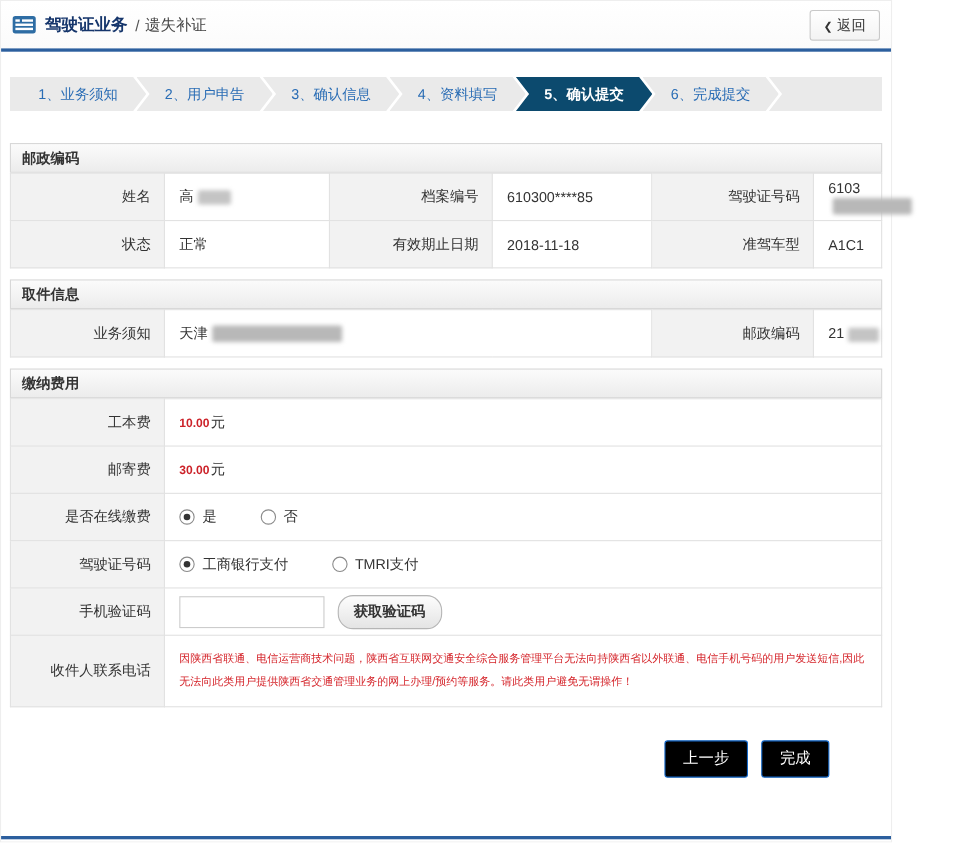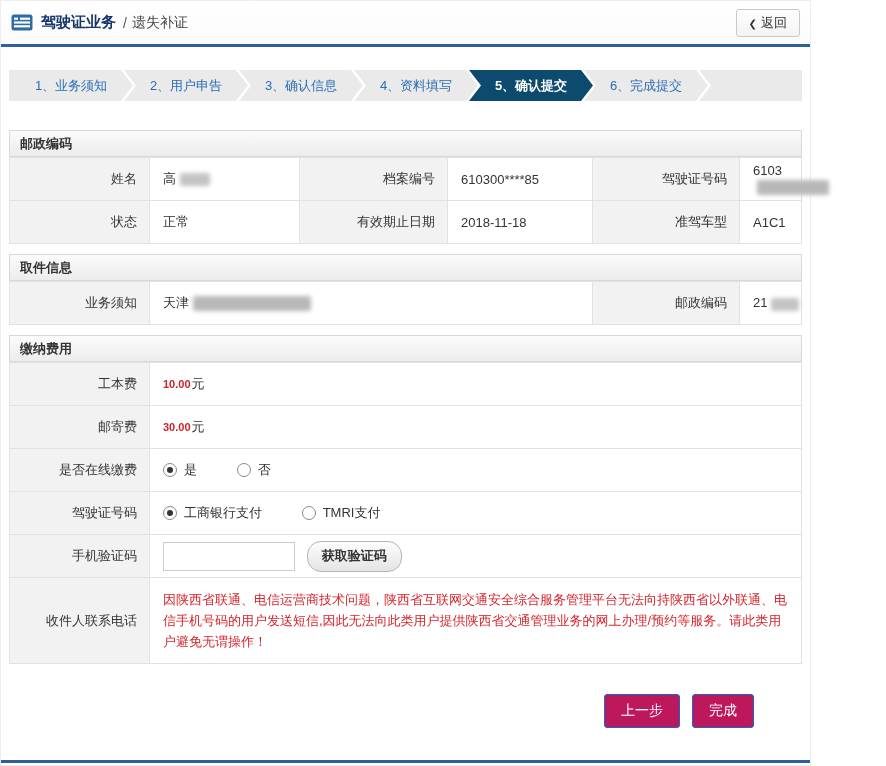--- a/index.html
+++ b/index.html
@@ -39,26 +39,26 @@
 
   
   .fee-val { color:#cc2229; font-weight:bold; font-size:11px; }
   .fee-unit { color:#333; font-size:13px; margin-left:1px; }
   .radio { display:inline-flex; align-items:center; gap:7px; margin-right:36px; cursor:pointer; font-size:13px; color:#333; }
   .rb { width:14px; height:14px; border:1px solid #8a8a8a; border-radius:50%; background:#fff; display:inline-block; position:relative; flex:0 0 14px; }
   .rb.on::after { content:""; position:absolute; left:3px; top:3px; width:6px; height:6px; border-radius:50%; background:#333; }
   .code-input { width:132px; height:29px; border:1px solid #ccc; padding:0 6px; font-size:13px; vertical-align:middle; }
   .code-btn { margin-left:8px; height:31px; padding:0 14px; background:linear-gradient(#fdfdfd,#e4e4e4); border:1px solid #b5b5b5; border-radius:14px; font-size:13px; font-weight:bold; color:#333; cursor:pointer; vertical-align:middle; }
   td.notice-cell { padding:11px 14px 11px 13px; height:auto; }
-  .notice { color:#d5252b; font-size:13px; line-height:21px; }
+  .notice { color:#d5252b; font-size:10px; line-height:21px; }
   .row-tall td { height:46px; }
 
   
   .footer { display:flex; justify-content:flex-end; padding-right:56px; margin-top:30px; gap:12px; }
-  .btn-blue { background:#be185d; color:#fff; border:1px solid #1669c9; border-radius:3px; padding:7px 16px; font-size:14px; cursor:pointer; }
+  .btn-blue { background:#000000; color:#fff; border:1px solid #1669c9; border-radius:3px; padding:7px 16px; font-size:14px; cursor:pointer; }
   .bottom-line { position:absolute; bottom:2px; left:0; right:0; height:3px; background:#2c5f9e; }
 </style>
 </head>
 <body>
 
 <div class="page">
 
   <div class="hdr">
     <span class="hicon">
       <svg width="22" height="17" viewBox="0 0 22 17">

